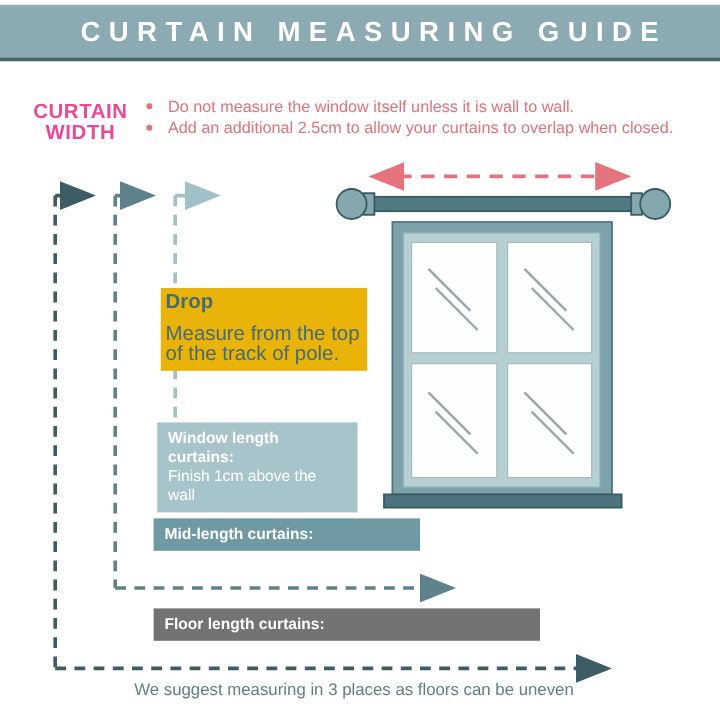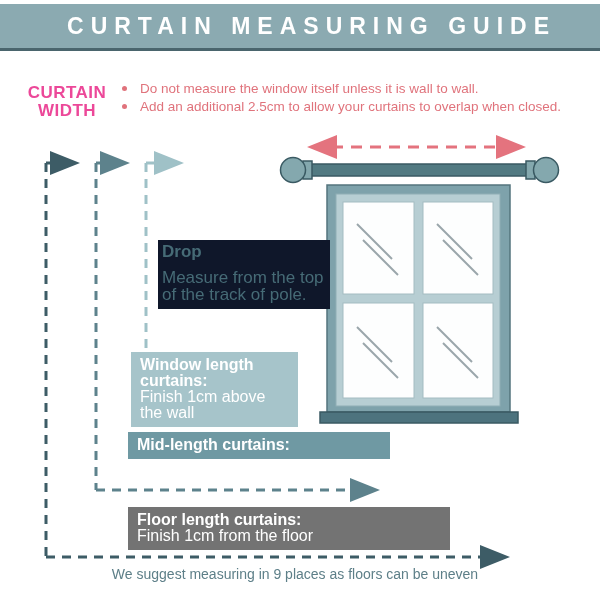--- a/index.html
+++ b/index.html
@@ -28,33 +28,33 @@
   }
   .bullets li{position:relative;padding-left:26px;}
   .bullets li::before{
     content:"";position:absolute;left:8px;top:6px;width:5px;height:5px;border-radius:50%;
     background:#E0737C;
   }
   
   .diagram{position:absolute;left:0;top:0;width:600px;height:600px;z-index:1;}
   
   .drop-block{
-    position:absolute;left:134px;top:240px;z-index:2;background:#0f172a;
-    padding:2px 6px 6px 4px;color:#466B76;margin-left:24px;
+    position:absolute;left:134px;top:240px;z-index:2;background:#eab308;
+    padding:2px 6px 6px 4px;color:#466B76;
   }
   .drop-title{font-size:17px;font-weight:bold;margin:0 0 8px 0;}
   .drop-body{font-size:17px;line-height:16.5px;}
   
   .len-box{
-    position:absolute;z-index:2;color:#ffffff;font-size:16px;line-height:16px;
+    position:absolute;z-index:2;color:#ffffff;font-size:13px;line-height:16px;
     padding:5px 9px 6px 9px;box-sizing:border-box;
   }
   .len-box .t{font-weight:bold;}
   .box-window{left:131px;top:352px;width:167px;background:#A6C4CA;}
-  .box-mid{left:128px;top:432px;width:262px;background:#6F99A3;}
+  .box-mid{left:128px;top:432px;width:222px;background:#6F99A3;}
   .box-floor{left:128px;top:507px;width:322px;background:#737373;}
   
   .footer-note{
     position:absolute;left:0;top:566px;width:590px;text-align:center;
     color:#5D7F88;font-size:14px;
   }
 </style>
 </head>
 <body>
 
@@ -156,18 +156,17 @@
     <div class="t">Window length curtains:</div>
     <div>Finish 1cm above the wall</div>
   </div>
 
   <div class="len-box box-mid">
     <div class="t">Mid-length curtains:</div>
   </div>
 
   <div class="len-box box-floor">
     <div class="t">Floor length curtains:</div>
-    <div>Finish 1cm from the floor</div>
   </div>
 
-  <div class="footer-note">We suggest measuring in 9 places as floors can be uneven</div>
+  <div class="footer-note">We suggest measuring in 3 places as floors can be uneven</div>
 
 </div>
 
 </body></html>

